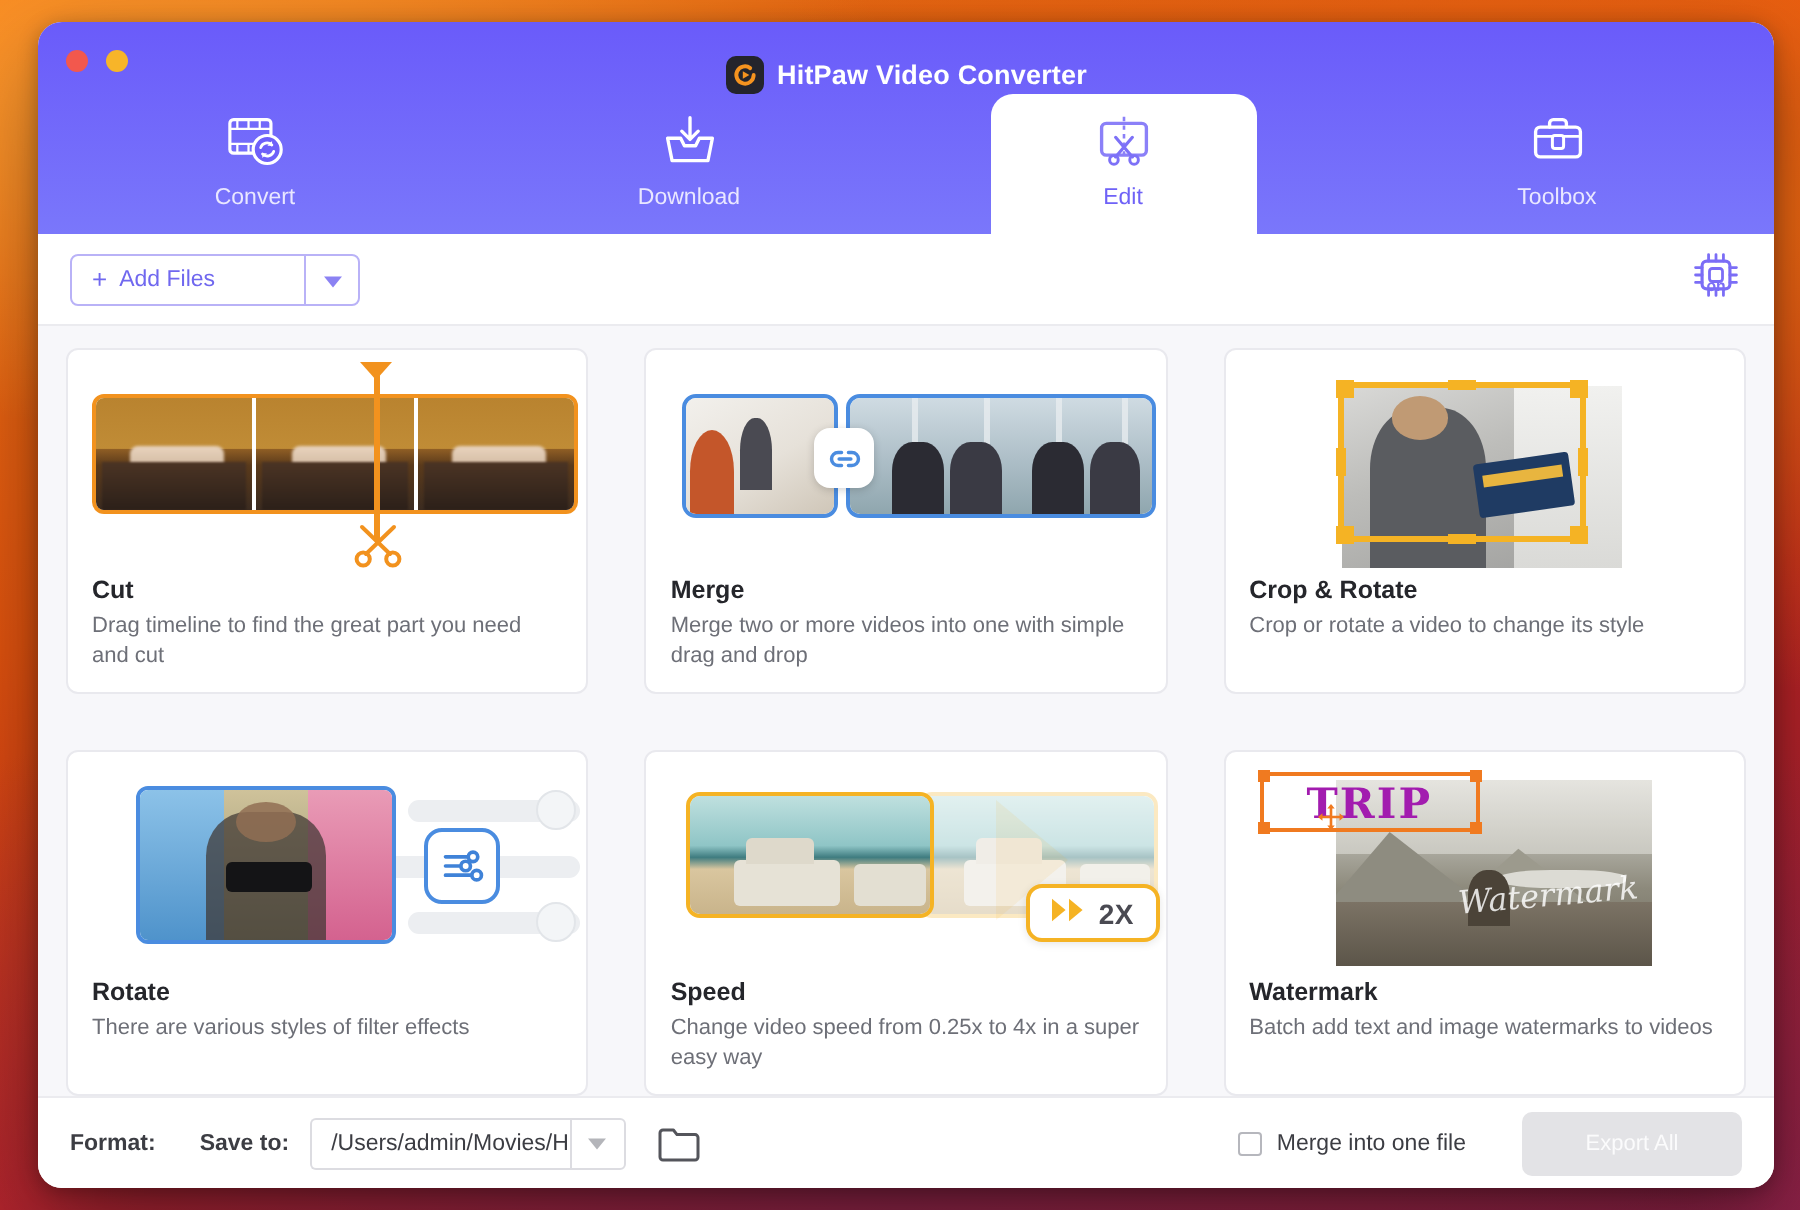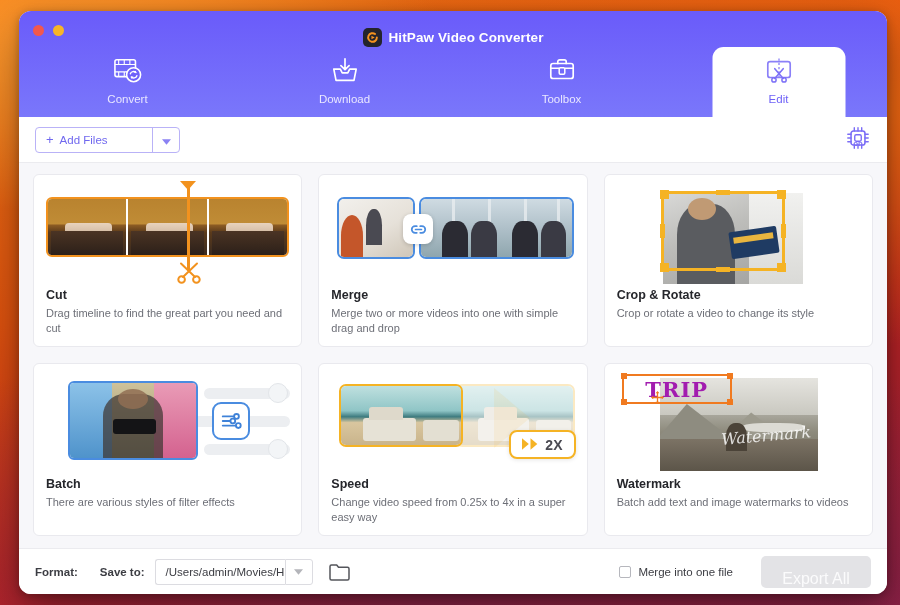--- a/index.html
+++ b/index.html
@@ -76,21 +76,21 @@
     width:27px; border-left:1px solid #b9b2f7; display:flex;
     align-items:center; justify-content:center;
   }
   .gpu { position:absolute; right:16px; top:50%; transform:translateY(-50%); cursor:pointer; }
 
   
   .content {
     background:#f7f7fa; padding:11px 14px 0 14px;
     height:calc(583px - 106px - 46px - 46px);
   }
-  .grid { display:grid; grid-template-columns:repeat(3,1fr); gap:16px; }
+  .grid { display:grid; grid-template-columns:repeat(3,1fr); gap:28px; }
   .card {
     background:#fff; border:1px solid #e9e9ee; border-radius:6px;
     height:173px; padding:0; position:relative; overflow:hidden; cursor:pointer;
   }
   .card .art { height:113px; position:relative; overflow:hidden; }
   .card .ctitle { font-size:12.5px; font-weight:bold; color:#25262b; padding:0 12px; }
   .card .cdesc { font-size:11px; color:#6d6f77; padding:4px 12px 0 12px; line-height:1.32; }
 
   
   .cut-strip {
@@ -237,22 +237,22 @@
     width:28px; height:26px; border:1px solid #dcdce1; border-radius:0 3px 3px 0;
     display:flex; align-items:center; justify-content:center; cursor:pointer; background:#fff;
   }
   .folderbtn { margin-left:6px; cursor:pointer; display:flex; align-items:center; }
   .spacer { flex:1; }
   .chk { display:flex; align-items:flex-start; gap:7px; cursor:pointer; }
   .chkbox { width:12px; height:12px; border:1px solid #b6b7bd; border-radius:2px; background:#fff; }
   .chklbl { font-size:11.5px; color:#3c3d43; }
   .export {
     margin-left:18px; width:110px; height:32px; border-radius:5px;
-    background:#e3e3e6; color:#fbfbfc; font-size:16px;
-    display:flex; align-items:flex-end; justify-content:center; cursor:pointer;
+    background:#e3e3e6; color:#fbfbfc; font-size:11px;
+    display:flex; align-items:center; justify-content:center; cursor:pointer;
   }
 </style>
 </head>
 <body>
 
 <div class="window">
 
   <div class="header">
 
     <div class="traffic">
@@ -289,43 +289,43 @@
       <div class="tab">
         <span class="ticon">
           <svg width="30" height="28" viewBox="0 0 32 30">
             <path d="M16 2v11M11.6 9.2 16 13.6l4.4-4.4" fill="none" stroke="#fff" stroke-width="1.8" stroke-linecap="round" stroke-linejoin="round"></path>
             <path d="M4 13h7l2 4h6l2-4h7l-2.4 12H6.4z" fill="none" stroke="#fff" stroke-width="1.8" stroke-linejoin="round"></path>
           </svg>
         </span>
         <span class="tlabel">Download</span>
       </div>
 
-      <div class="tab">
-        <span class="ticon">
-          <svg width="30" height="28" viewBox="0 0 32 30">
-            <path d="M11.5 7V5a2 2 0 0 1 2-2h5a2 2 0 0 1 2 2v2" fill="none" stroke="#fff" stroke-width="1.8" stroke-linecap="round"></path>
-            <rect x="4" y="7" width="24" height="16" rx="2.5" fill="none" stroke="#fff" stroke-width="1.8"></rect>
-            <rect x="13" y="11.5" width="6" height="7" rx="1.3" fill="none" stroke="#fff" stroke-width="1.6"></rect>
-            <path d="M4 12h9M19 12h9" stroke="#fff" stroke-width="1.5"></path>
-          </svg>
-        </span>
-        <span class="tlabel">Toolbox</span>
-      </div>
-
       <div class="tab active">
         <span class="ticon">
           <svg width="30" height="28" viewBox="0 0 32 30">
             <rect x="4" y="5" width="24" height="17" rx="2.5" fill="none" stroke="#8b80f8" stroke-width="1.8"></rect>
             <path d="M16 1.5v22" stroke="#8b80f8" stroke-width="1.4" stroke-dasharray="2.4 2.2"></path>
             <path d="M11.5 12.5 20.5 23M20.5 12.5 11.5 23" stroke="#7d71f7" stroke-width="1.7" stroke-linecap="round"></path>
             <circle cx="10.6" cy="24.6" r="2.3" fill="none" stroke="#7d71f7" stroke-width="1.6"></circle>
             <circle cx="21.4" cy="24.6" r="2.3" fill="none" stroke="#7d71f7" stroke-width="1.6"></circle>
           </svg>
         </span>
         <span class="tlabel">Edit</span>
+      </div>
+
+      <div class="tab">
+        <span class="ticon">
+          <svg width="30" height="28" viewBox="0 0 32 30">
+            <path d="M11.5 7V5a2 2 0 0 1 2-2h5a2 2 0 0 1 2 2v2" fill="none" stroke="#fff" stroke-width="1.8" stroke-linecap="round"></path>
+            <rect x="4" y="7" width="24" height="16" rx="2.5" fill="none" stroke="#fff" stroke-width="1.8"></rect>
+            <rect x="13" y="11.5" width="6" height="7" rx="1.3" fill="none" stroke="#fff" stroke-width="1.6"></rect>
+            <path d="M4 12h9M19 12h9" stroke="#fff" stroke-width="1.5"></path>
+          </svg>
+        </span>
+        <span class="tlabel">Toolbox</span>
       </div>
 
     </div>
   </div>
 
   <div class="toolbar">
     <div class="addfiles">
       <div class="main">
         <span class="plus">+</span>
         <span>Add Files</span>
@@ -447,21 +447,21 @@
           </div>
           <div class="fl-panel">
             <svg width="22" height="22" viewBox="0 0 24 24">
               <path d="M3 7h12M3 12h8M3 17h14" stroke="#3f82d8" stroke-width="2" stroke-linecap="round"></path>
               <circle cx="18" cy="7" r="2.6" fill="none" stroke="#3f82d8" stroke-width="2"></circle>
               <circle cx="14" cy="12" r="2.6" fill="none" stroke="#3f82d8" stroke-width="2"></circle>
               <circle cx="20" cy="17" r="2.6" fill="none" stroke="#3f82d8" stroke-width="2"></circle>
             </svg>
           </div>
         </div>
-        <div class="ctitle">Batch</div>
+        <div class="ctitle">Rotate</div>
         <div class="cdesc">There are various styles of filter effects</div>
       </div>
 
       <div class="card">
         <div class="art">
           <div class="sp-arrow"></div>
           <div class="sp-b">
               <div class="sp-scene">
                 <div class="car"></div>
                 <div class="car2"></div>

